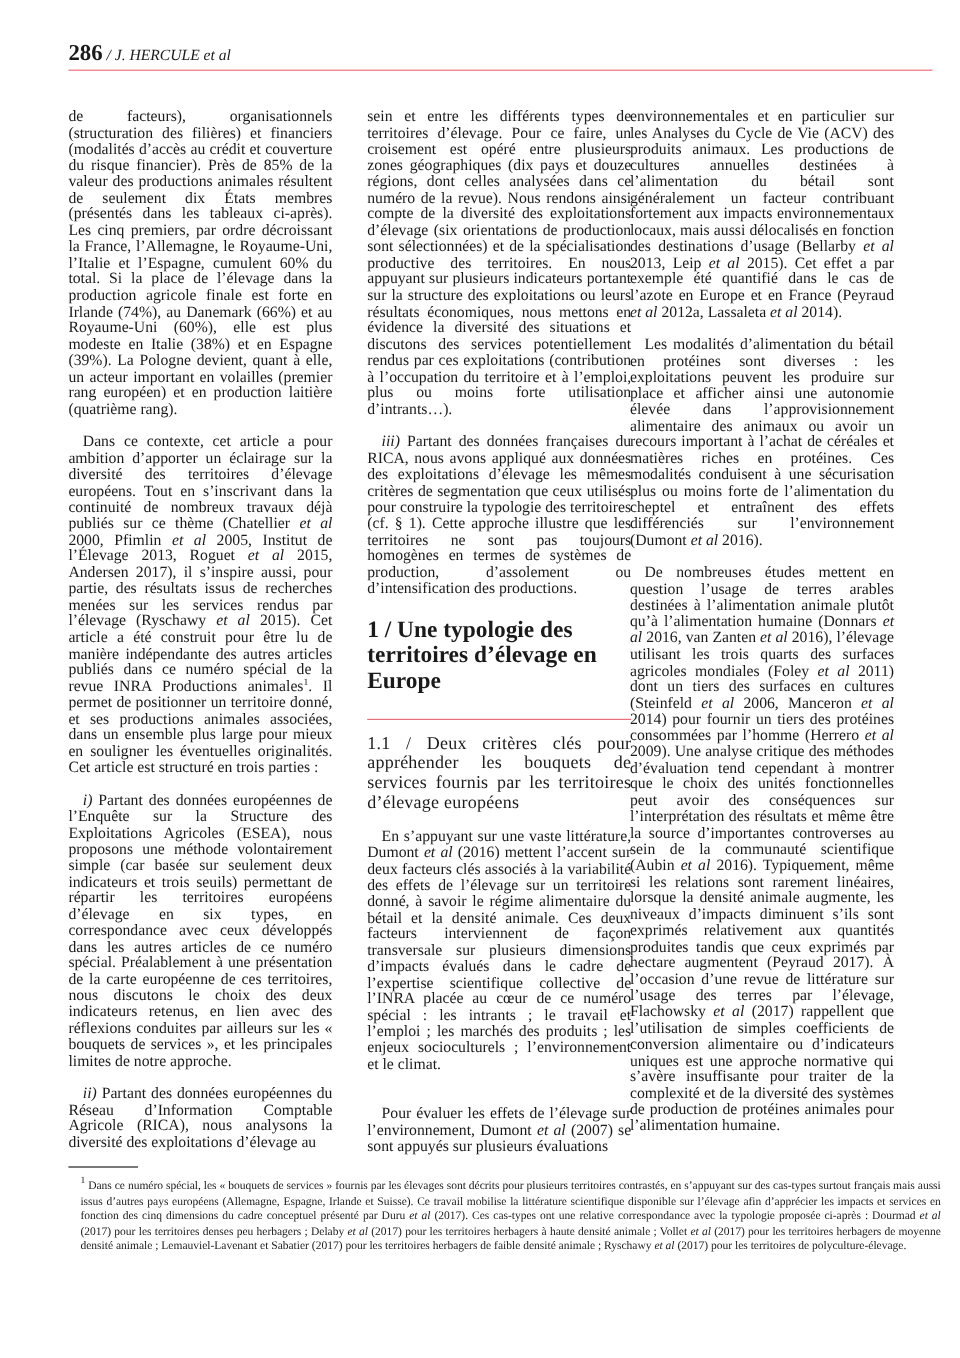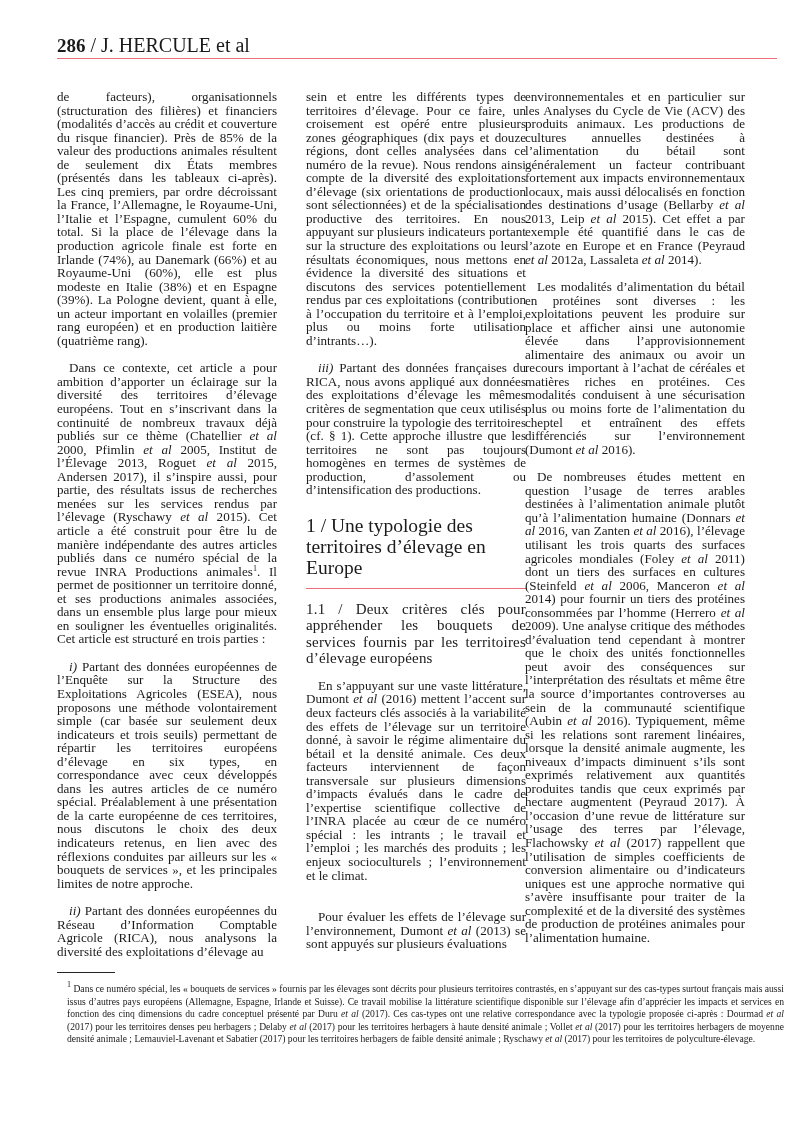--- a/index.html
+++ b/index.html
@@ -1,33 +1,33 @@
 <!DOCTYPE html>
 <html><head>
 <meta charset="utf-8">
 <style>
   html, body { margin: 0; padding: 0; background: #ffffff; }
   body { width: 800px; height: 1132px; position: relative; overflow: hidden;
          font-family: "Liberation Serif", "DejaVu Serif", serif; color: #1a1a1a; }
   .header { position: absolute; left: 57px; top: 34px; width: 720px; height: 24px;
             border-bottom: 1.5px solid #ee6f7c; }
   .header .pagenum { font-weight: bold; font-size: 19px; }
-  .header .authors { font-size: 20px; }
+  .header .authors { font-style: italic; font-size: 13px; }
   .col { position: absolute; top: 90px; width: 220px; font-size: 13.1px; line-height: 13.55px;
          text-align: justify; hyphens: none; }
   .col p { margin: 0; text-indent: 12px; }
   .col p.noind { text-indent: 0; }
   .col .gap { height: 14px; }
   .c1 { left: 57px; }
   .c2 { left: 306px; }
   .c3 { left: 525px; }
   .it { font-style: italic; }
   sup { font-size: 8px; line-height: 0; vertical-align: 5px; }
-  .h1 { font-weight: normal; font-size: 19.5px; line-height: 21px; text-align: left;
-        padding-bottom: 10px; border-bottom: 1.5px solid #ee6f7c; margin: 4px 0 12px 0; }
+  .h1 { font-weight: bold; font-size: 19.5px; line-height: 21px; text-align: left;
+        padding-bottom: 21px; border-bottom: 1.5px solid #ee6f7c; margin: 4px 0 12px 0; }
   .h2 { font-weight: normal; font-size: 15px; line-height: 16.5px; text-align: justify;
         letter-spacing: 0.2px; margin: 0 0 12px 0; }
   .h3 { font-style: italic; margin: 0; text-indent: 0 !important; }
   .fn-rule { position: absolute; left: 57px; top: 972px; width: 58px; border-top: 1px solid #222; }
   .footnote { position: absolute; left: 67px; top: 983px; width: 717px; font-size: 9.6px;
               line-height: 12.6px; text-align: justify; }
   .footer { position: absolute; left: 57px; top: 1146px; font-size: 13.5px; font-style: italic; }
 </style>
 </head>
 <body>
@@ -49,21 +49,21 @@
 <div class="col c2">
   <p class="noind">sein et entre les différents types de territoires d’élevage. Pour ce faire, un croisement est opéré entre plusieurs zones géographiques (dix pays et douze régions, dont celles analysées dans ce numéro de la revue). Nous rendons ainsi compte de la diversité des exploitations d’élevage (six orientations de production sont sélectionnées) et de la spécialisation productive des territoires. En nous appuyant sur plusieurs indicateurs portant sur la structure des exploitations ou leurs résultats économiques, nous mettons en évidence la diversité des situations et discutons des services potentiellement rendus par ces exploitations (contribution à l’occupation du territoire et à l’emploi, plus ou moins forte utilisation d’intrants…).</p>
   <div class="gap"></div>
   <p><span class="it">iii)</span><span> Partant des données françaises du RICA, nous avons appliqué aux données des exploitations d’élevage les mêmes critères de segmentation que ceux utilisés pour construire la typologie des territoires (cf. § 1). Cette approche illustre que les territoires ne sont pas toujours homogènes en termes de systèmes de production, d’assolement ou d’intensification des productions.</span></p>
   <div class="gap"></div>
   <div class="h1">1 / Une typologie des territoires d’élevage en Europe</div>
   <div class="h2">1.1 / Deux critères clés pour appréhender les bouquets de services fournis par les territoires d’élevage européens</div>
   <p><span>En s’appuyant sur une vaste littérature, Dumont </span><span class="it">et al</span><span> (2016) mettent l’accent sur deux facteurs clés associés à la variabilité des effets de l’élevage sur un territoire donné, à savoir le régime alimentaire du bétail et la densité animale. Ces deux facteurs interviennent de façon transversale sur plusieurs dimensions d’impacts évalués dans le cadre de l’expertise scientifique collective de l’INRA placée au cœur de ce numéro spécial : les intrants ; le travail et l’emploi ; les marchés des produits ; les enjeux socioculturels ; l’environnement et le climat.</span></p>
   <div class="gap"></div>
   <div class="gap"></div>
-  <p><span>Pour évaluer les effets de l’élevage sur l’environnement, Dumont </span><span class="it">et al</span><span> (2013) se sont appuyés sur plusieurs évaluations</span></p>
+  <p><span>Pour évaluer les effets de l’élevage sur l’environnement, Dumont </span><span class="it">et al</span><span> (2007) se sont appuyés sur plusieurs évaluations</span></p>
 </div>
 
 <div class="col c3">
   <p class="noind"><span>environnementales et en particulier sur les Analyses du Cycle de Vie (ACV) des produits animaux. Les productions de cultures annuelles destinées à l’alimentation du bétail sont généralement un facteur contribuant fortement aux impacts environnementaux locaux, mais aussi délocalisés en fonction des destinations d’usage (Bellarby </span><span class="it">et al</span><span> 2013, Leip </span><span class="it">et al</span><span> 2015). Cet effet a par exemple été quantifié dans le cas de l’azote en Europe et en France (Peyraud </span><span class="it">et al</span><span> 2012a, Lassaleta </span><span class="it">et al</span><span> 2014).</span></p>
   <div class="gap"></div>
   <p><span>Les modalités d’alimentation du bétail en protéines sont diverses : les exploitations peuvent les produire sur place et afficher ainsi une autonomie élevée dans l’approvisionnement alimentaire des animaux ou avoir un recours important à l’achat de céréales et matières riches en protéines. Ces modalités conduisent à une sécurisation plus ou moins forte de l’alimentation du cheptel et entraînent des effets différenciés sur l’environnement (Dumont </span><span class="it">et al</span><span> 2016).</span></p>
   <div class="gap"></div>
   <p><span>De nombreuses études mettent en question l’usage de terres arables destinées à l’alimentation animale plutôt qu’à l’alimentation humaine (Donnars </span><span class="it">et al</span><span> 2016, van Zanten </span><span class="it">et al</span><span> 2016), l’élevage utilisant les trois quarts des surfaces agricoles mondiales (Foley </span><span class="it">et al</span><span> 2011) dont un tiers des surfaces en cultures (Steinfeld </span><span class="it">et al</span><span> 2006, Manceron </span><span class="it">et al</span><span> 2014) pour fournir un tiers des protéines consommées par l’homme (Herrero </span><span class="it">et al</span><span> 2009). Une analyse critique des méthodes d’évaluation tend cependant à montrer que le choix des unités fonctionnelles peut avoir des conséquences sur l’interprétation des résultats et même être la source d’importantes controverses au sein de la communauté scientifique (Aubin </span><span class="it">et al</span><span> 2016). Typiquement, même si les relations sont rarement linéaires, lorsque la densité animale augmente, les niveaux d’impacts diminuent s’ils sont exprimés relativement aux quantités produites tandis que ceux exprimés par hectare augmentent (Peyraud 2017). À l’occasion d’une revue de littérature sur l’usage des terres par l’élevage, Flachowsky </span><span class="it">et al</span><span> (2017) rappellent que l’utilisation de simples coefficients de conversion alimentaire ou d’indicateurs uniques est une approche normative qui s’avère insuffisante pour traiter de la complexité et de la diversité des systèmes de production de protéines animales pour l’alimentation humaine.</span></p>
 </div>
 

